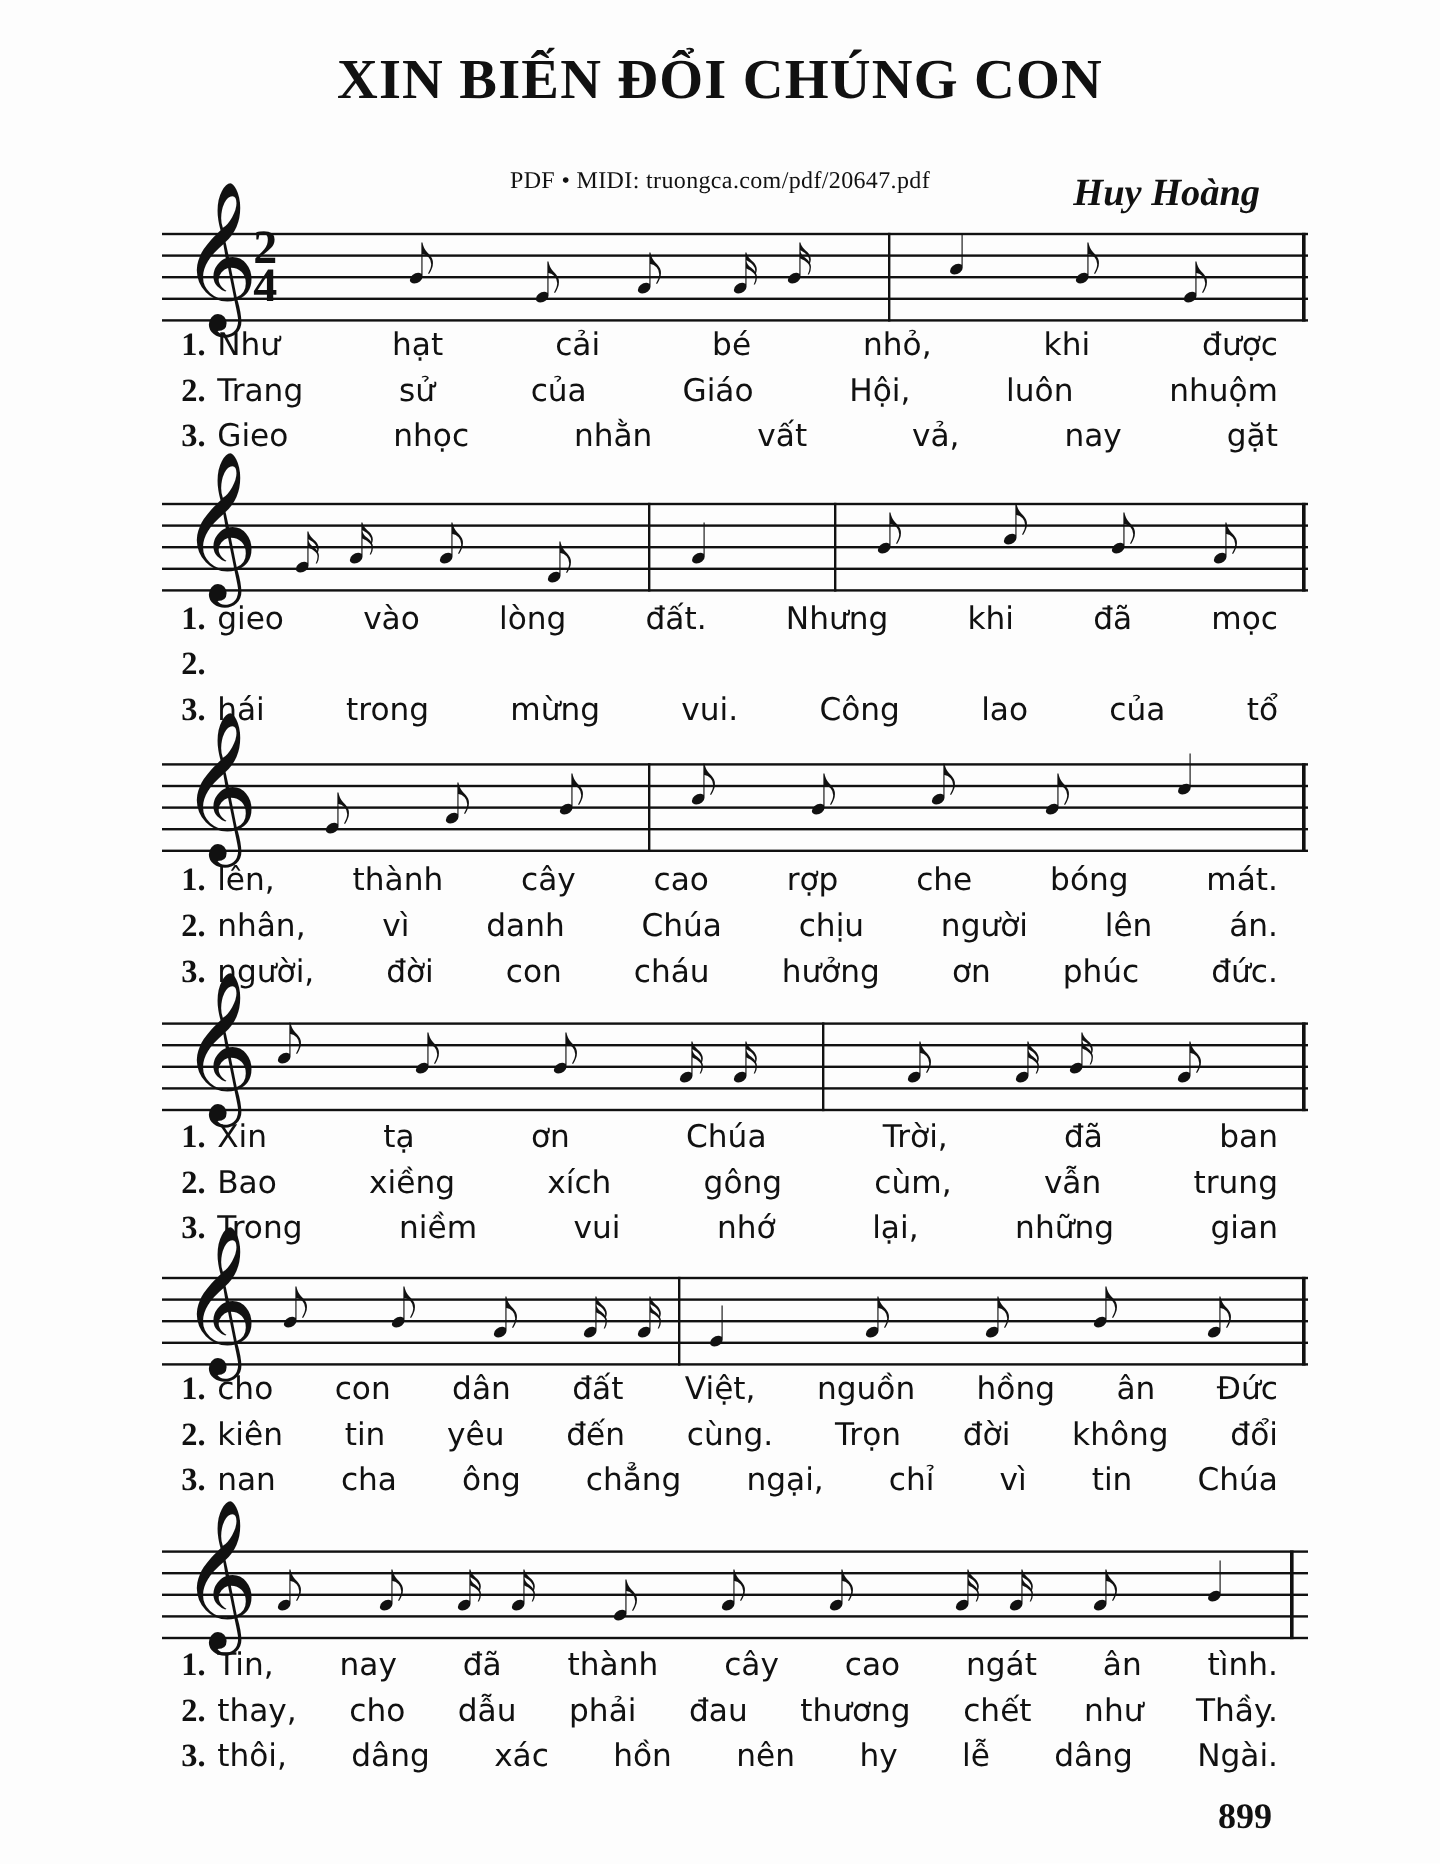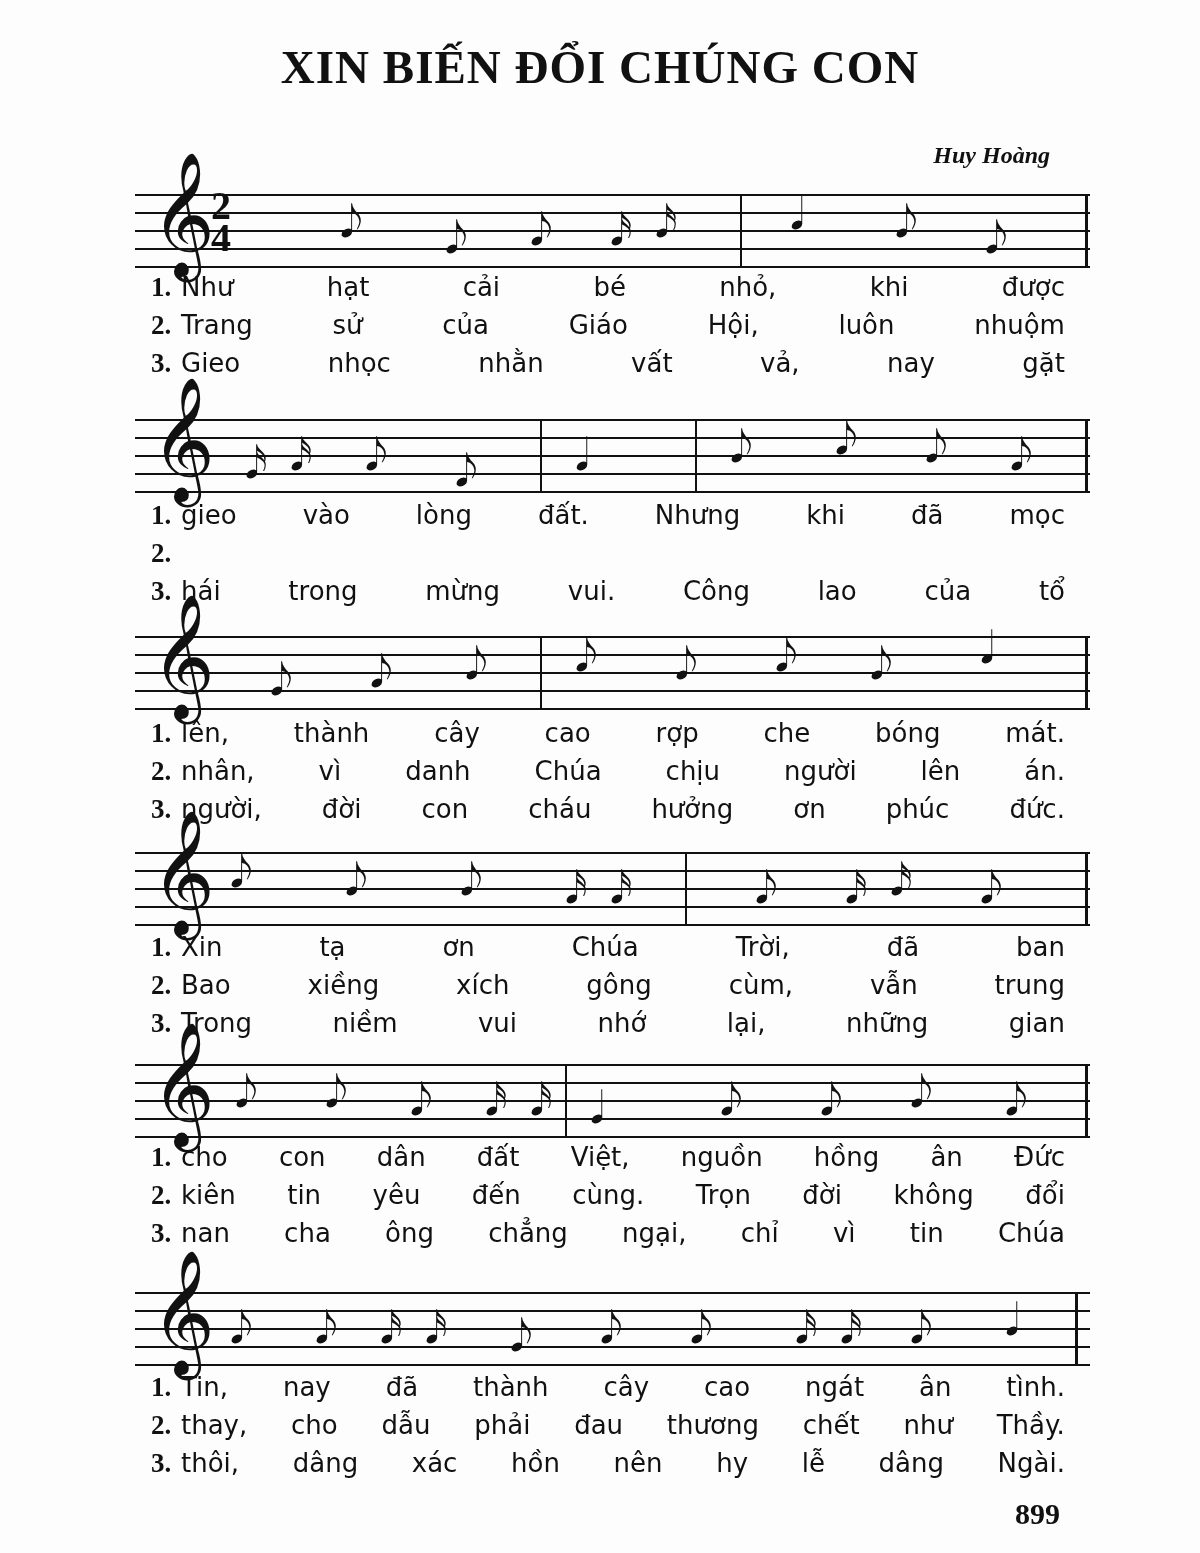--- a/index.html
+++ b/index.html
@@ -42,21 +42,21 @@
     font-size: 20px;
     letter-spacing: 0.3px;
   }
   .composer {
     position: absolute;
     top: 142px;
     right: 150px;
     font-family: "Liberation Serif", serif;
     font-weight: bold;
     font-style: italic;
-    font-size: 24px;
+    font-size: 32px;
   }
   .page-number {
     position: absolute;
     bottom: 22px;
     right: 140px;
     font-family: "Liberation Serif", serif;
     font-weight: bold;
     font-size: 30px;
   }
 
@@ -162,20 +162,21 @@
     text-align: center;
     white-space: nowrap;
   }
 </style>
 </head>
 <body>
 
 <div class="page">
 
   <div class="title">XIN BIẾN ĐỔI CHÚNG CON</div>
+  <div class="subtitle">PDF • MIDI: truongca.com/pdf/20647.pdf</div>
   <div class="composer">Huy Hoàng</div>
 
   <div class="system" style="top:180px;">
     <div class="staff">
       <div class="line"></div>
       <div class="line"></div>
       <div class="line"></div>
       <div class="line"></div>
       <div class="line"></div>
       <div class="clef">𝄞</div>

